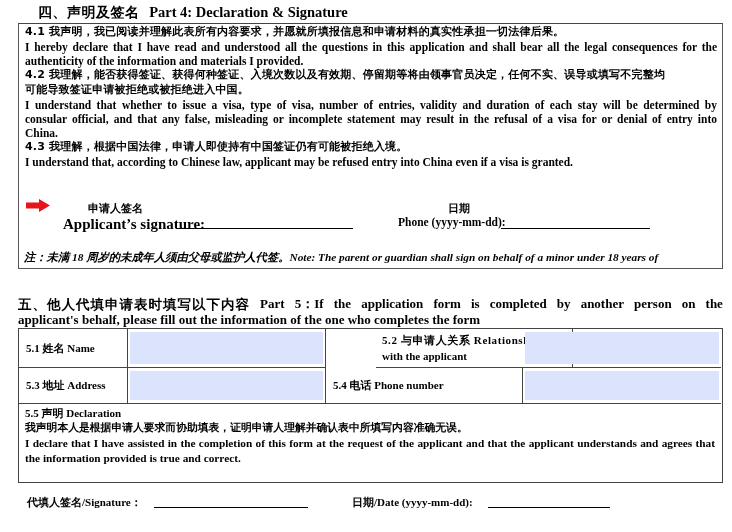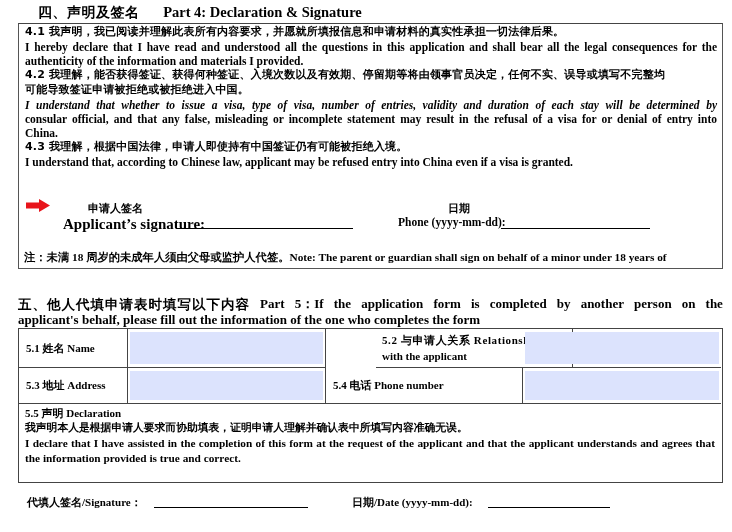--- a/index.html
+++ b/index.html
@@ -3,35 +3,35 @@
 <meta charset="utf-8">
 <style>
   * { box-sizing: border-box; margin: 0; padding: 0; }
   html, body { width: 732px; height: 532px; background: #ffffff; overflow: hidden; }
   body { position: relative; font-family: "Liberation Serif", "DejaVu Serif", serif; color: #000; font-weight: bold; }
   .abs { position: absolute; }
   .zh { font-family: "DejaVu Sans", sans-serif; font-weight: bold; }
   .line { white-space: nowrap; font-size: 11.5px; line-height: 14.2px; }
 
   #p4-title { left: 38px; top: 4px; font-size: 14.5px; white-space: nowrap; }
-  #p4-title .zh { font-size: 14px; letter-spacing: 0.5px; margin-right: 20px; }
+  #p4-title .zh { font-size: 14px; letter-spacing: 0.5px; margin-right: 6px; }
 
   #p4-box { left: 18px; top: 23px; width: 705px; height: 246px; border: 1.5px solid #555; border-top-color: #444; }
   .p4-text { position: absolute; left: 6px; width: 692px; }
   .just { text-align: justify; text-align-last: justify; white-space: normal; }
   .zh-line { font-family: "DejaVu Sans", sans-serif; font-size: 11px; line-height: 14.2px; white-space: nowrap; letter-spacing: 0.2px; }
 
   #arrow { left: 26px; top: 199px; width: 24px; height: 13px; }
   #sig-zh { left: 88px; top: 201px; font-size: 11px; }
   #sig-en { left: 63px; top: 216px; font-size: 15px; white-space: nowrap; }
   #sig-line { left: 176px; top: 228px; width: 177px; border-bottom: 1.3px solid #000; }
   #date-zh { left: 448px; top: 201px; font-size: 11px; }
   #date-en { left: 398px; top: 216px; font-size: 11.5px; white-space: nowrap; }
   #date-line { left: 501px; top: 228px; width: 149px; border-bottom: 1.3px solid #000; }
-  #note { left: 24px; top: 250px; font-size: 11.3px; white-space: nowrap; }
+  #note { left: 24px; top: 250px; font-size: 11.3px; white-space: nowrap; font-style: italic; }
 
   #p5-title { left: 18px; top: 296px; width: 705px; font-size: 13px; line-height: 16px; }
   #p5-title .l1 { text-align: justify; text-align-last: justify; white-space: nowrap; display: flex; justify-content: space-between; }
   #p5-title .zh { font-size: 13.5px; letter-spacing: 1px; }
   #p5-title .l2 { white-space: nowrap; }
 
   #p5-table { left: 18px; top: 328px; width: 705px; height: 155px; border: 1.5px solid #444; }
   .cell { position: absolute; border-right: 1.2px solid #444; border-bottom: 1.2px solid #444; font-size: 11px; }
   .label { display: flex; align-items: center; padding-left: 7px; }
   .fill { background: #dce3fd; position: absolute; }
@@ -52,21 +52,21 @@
   <span>Part 4: Declaration &amp; Signature</span>
 </div>
 
 <div class="abs" id="p4-box">
   <div class="p4-text zh-line" style="top:1px;">4.1 我声明，我已阅读并理解此表所有内容要求，并愿就所填报信息和申请材料的真实性承担一切法律后果。</div>
   <div class="p4-text line just" style="top:16px;">I hereby declare that I have read and understood all the questions in this application and shall bear all the legal consequences for the</div>
   <div class="p4-text line" style="top:30px;">authenticity of the information and materials I provided.</div>
 
   <div class="p4-text zh-line" style="top:44px;">4.2 我理解，能否获得签证、获得何种签证、入境次数以及有效期、停留期等将由领事官员决定，任何不实、误导或填写不完整均</div>
   <div class="p4-text zh-line" style="top:59px;">可能导致签证申请被拒绝或被拒绝进入中国。</div>
-  <div class="p4-text line just" style="top:74px;font-style:italic;">I understand that whether to issue a visa, type of visa, number of entries, validity and duration of each stay will be determined by</div>
+  <div class="p4-text line just" style="top:74px;">I understand that whether to issue a visa, type of visa, number of entries, validity and duration of each stay will be determined by</div>
   <div class="p4-text line just" style="top:88px;">consular official, and that any false, misleading or incomplete statement may result in the refusal of a visa for or denial of entry into</div>
   <div class="p4-text line" style="top:102px;">China.</div>
 
   <div class="p4-text zh-line" style="top:116px;">4.3 我理解，根据中国法律，申请人即使持有中国签证仍有可能被拒绝入境。</div>
   <div class="p4-text line" style="top:131px;">I understand that, according to Chinese law, applicant may be refused entry into China even if a visa is granted.</div>
 </div>
 
 <svg class="abs" id="arrow" viewBox="0 0 24 13">
   <rect x="0" y="3.5" width="14" height="6" fill="#e8141b"></rect>
   <polygon points="13,0 24,6.5 13,13" fill="#e8141b"></polygon>

